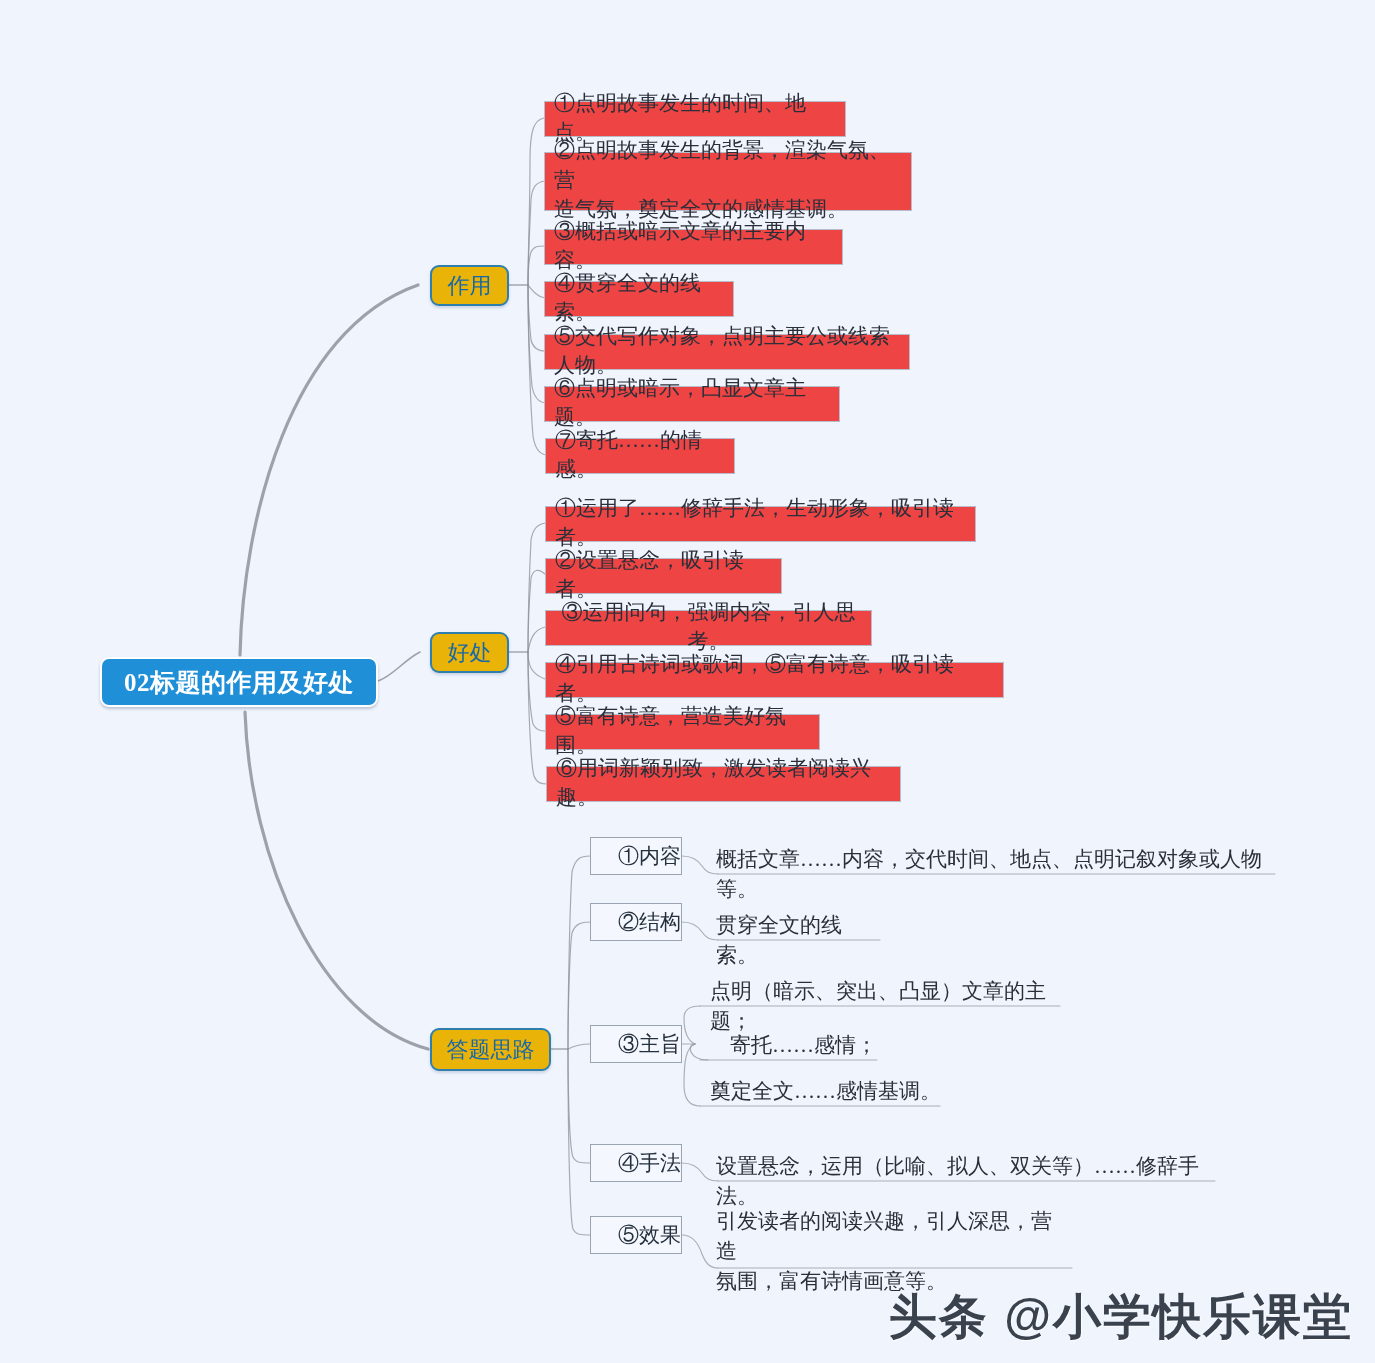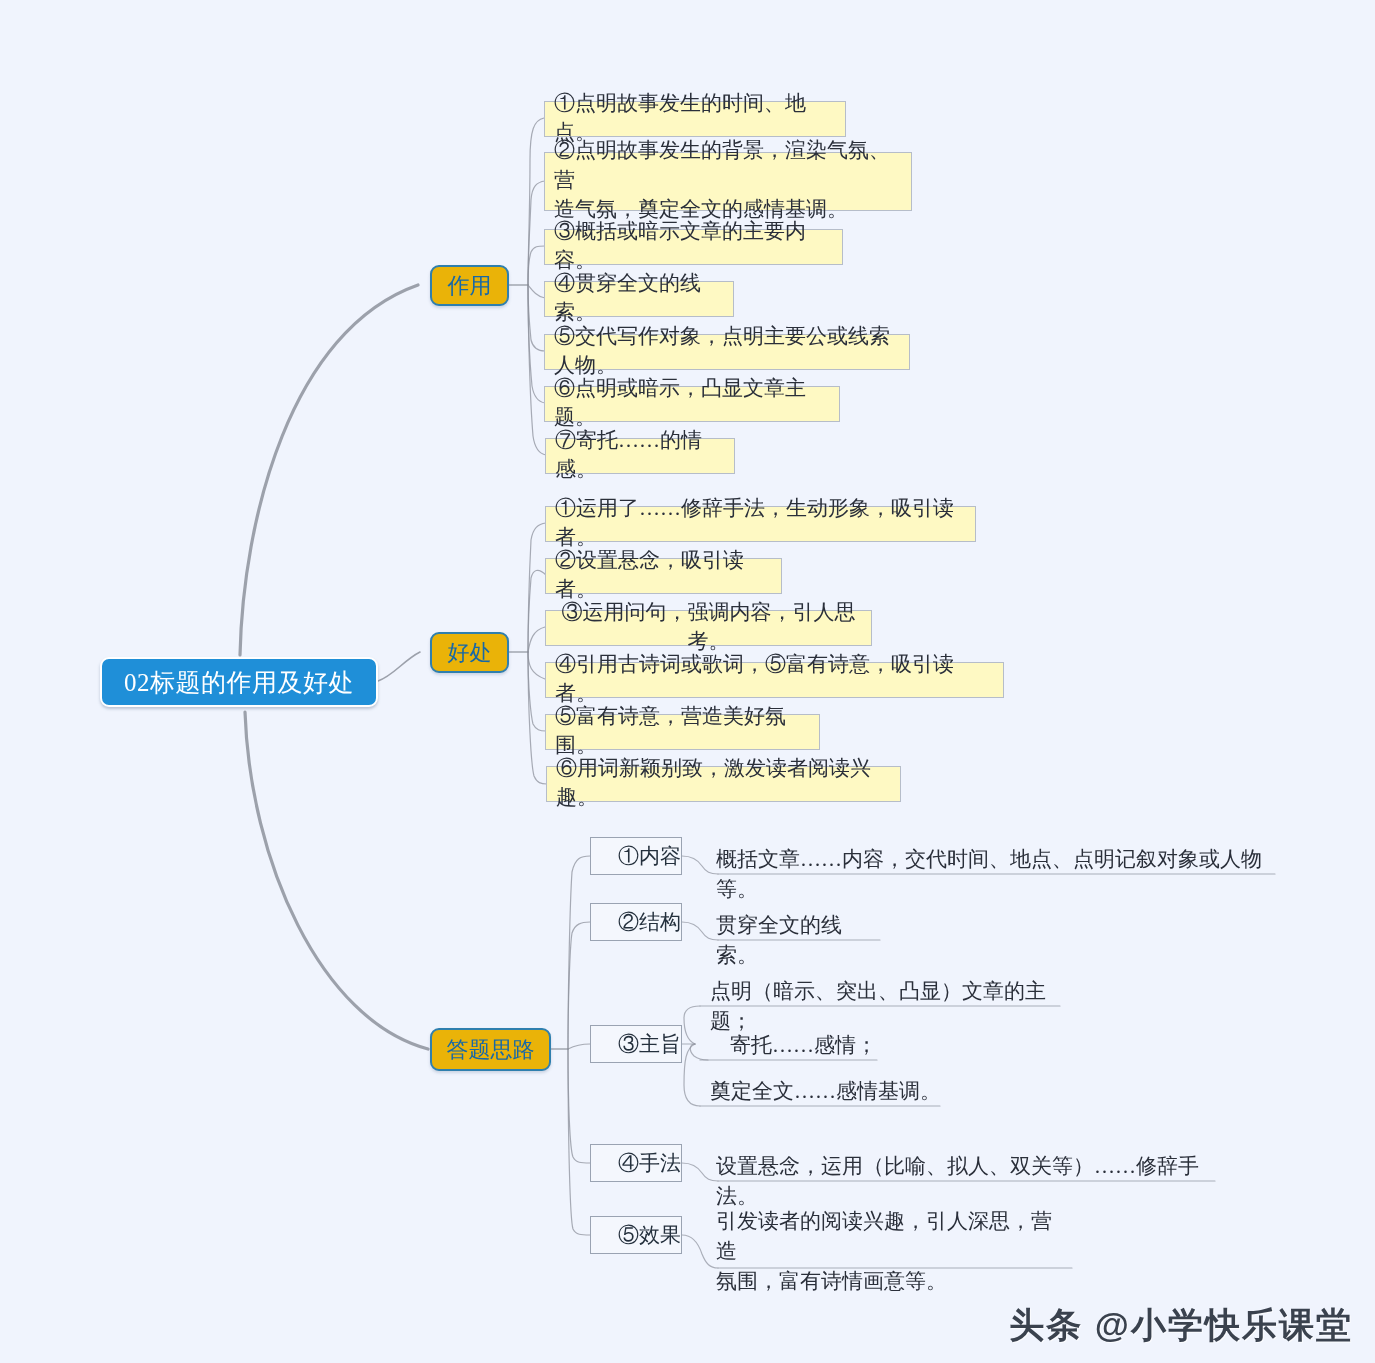--- a/index.html
+++ b/index.html
@@ -40,21 +40,21 @@
     box-shadow: 0 2px 3px rgba(90,110,140,0.35);
     display: flex;
     align-items: center;
     justify-content: center;
     border: 2px solid #ffffff;
     box-sizing: border-box;
   }
   .root-label {
     color: #ffffff;
     font-size: 25px;
-    font-weight: normal;
+    font-weight: bold;
     letter-spacing: 0.5px;
     white-space: nowrap;
     font-family: "Liberation Serif", "DejaVu Serif", serif;
   }
 
   
   .branch-node {
     position: absolute;
     background: #eab308;
     border: 2px solid #2f7fae;
@@ -68,21 +68,21 @@
   .branch-label {
     color: #1668a8;
     font-size: 22px;
     white-space: nowrap;
     font-family: "Liberation Serif", "DejaVu Serif", serif;
   }
 
   
   .leaf-box {
     position: absolute;
-    background: #fef9c3;
+    background: #ef4444;
     border: 1px solid #b6bdc9;
     box-sizing: border-box;
     display: flex;
     align-items: center;
     padding: 4px 9px 6px 9px;
   }
   .leaf-text {
     font-size: 21px;
     line-height: 1.40;
     color: #2a2f3a;
@@ -124,21 +124,21 @@
     color: #2a2f3a;
     white-space: pre-line;
     font-family: "Liberation Serif", "DejaVu Serif", serif;
   }
 
   
   .watermark {
     position: absolute;
     right: 22px;
     bottom: 14px;
-    font-size: 35px;
+    font-size: 48px;
     font-weight: bold;
     color: #2b3340;
     letter-spacing: 2px;
     white-space: nowrap;
     opacity: 0.92;
     text-shadow: 1px 1px 0 rgba(255,255,255,0.8);
     font-family: "Liberation Sans", "DejaVu Sans", sans-serif;
   }
 </style>
 </head>

